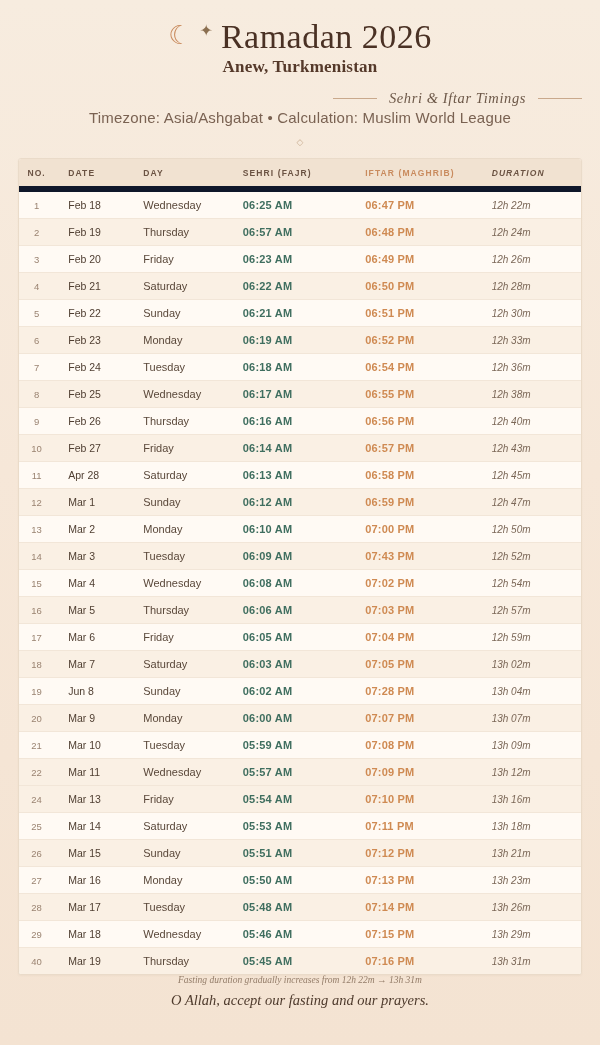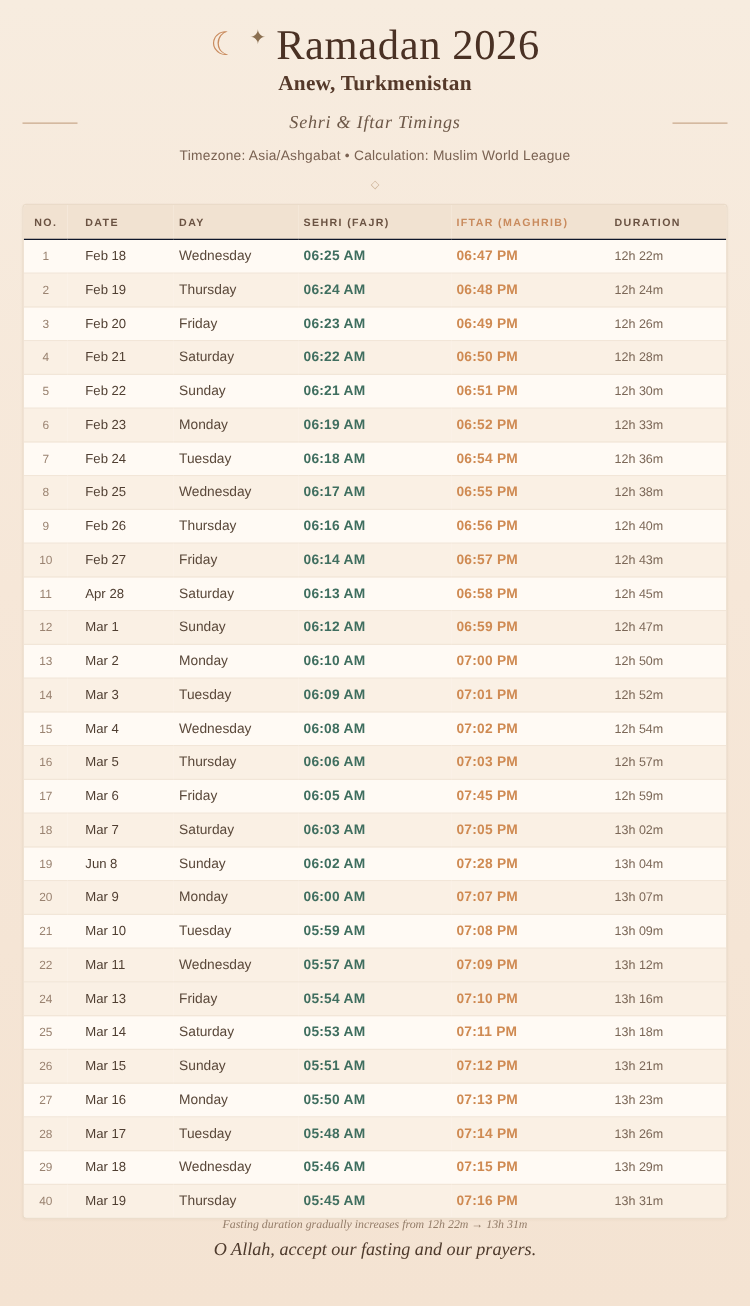--- a/index.html
+++ b/index.html
@@ -45,36 +45,36 @@
     font-family: "Liberation Serif", serif;
     font-size: 17px;
     font-weight: bold;
     color: #55392a;
     margin: 1px 0 0 0;
     letter-spacing: 0.2px;
   }
   .rule-row {
     display: flex;
     align-items: center;
-    justify-content: space-between;
+    justify-content: flex-end;
     gap: 12px;
     margin-top: 13px;
   }
   .rule-line { width: 44px; height: 1px; background: #c9a98c; }
   .sehri-iftar {
     font-family: "Liberation Serif", serif;
     font-style: italic;
     font-size: 14.5px;
     color: #6d5848;
     letter-spacing: 0.6px;
   }
   .meta {
-    font-size: 11px;
+    font-size: 15px;
     color: #7a6252;
-    margin-top: 12px;
+    margin-top: 2px;
     letter-spacing: 0.2px;
   }
   .diamond {
     color: #cbb094;
     font-size: 9px;
     margin-top: 11px;
   }
 
   
   .card {
@@ -87,29 +87,29 @@
   }
   table { width: 100%; border-collapse: collapse; }
   thead th {
     background: #f1e2d1;
     font-size: 8.5px;
     font-weight: bold;
     letter-spacing: 1.1px;
     color: #6b5343;
     text-align: left;
     padding: 9px 4px 8px 4px;
-    border-bottom: 1px solid #0f172a;
+    border-bottom: 6px solid #0f172a;
   }
   thead th.c-iftar { color: #c98b5e; }
   th.c-no, td.c-no { width: 34px; text-align: center; }
   th.c-date, td.c-date { width: 82px; }
   th.c-day, td.c-day { width: 96px; }
   th.c-sehri, td.c-sehri { width: 118px; }
   th.c-iftar, td.c-iftar { width: 122px; }
-  th.c-dur, td.c-dur { width: 90px; }
+  th.c-dur, td.c-dur { width: 90px; font-style: italic; }
   th.c-date { padding-left: 14px; }
   td.c-date { padding-left: 14px; }
 
   tbody td {
     font-size: 10.5px;
     padding: 7px 4px;
     border-bottom: 1px solid #f2e6d8;
     color: #5d4a3c;
     vertical-align: middle;
   }
@@ -179,21 +179,21 @@
             <td class="c-date">Feb 18</td>
             <td class="c-day">Wednesday</td>
             <td class="c-sehri">06:25 AM</td>
             <td class="c-iftar">06:47 PM</td>
             <td class="c-dur">12h 22m</td>
           </tr>
           <tr class="alt">
             <td class="c-no">2</td>
             <td class="c-date">Feb 19</td>
             <td class="c-day">Thursday</td>
-            <td class="c-sehri">06:24 AM</td>
+            <td class="c-sehri">06:57 AM</td>
             <td class="c-iftar">06:48 PM</td>
             <td class="c-dur">12h 24m</td>
           </tr>
           <tr>
             <td class="c-no">3</td>
             <td class="c-date">Feb 20</td>
             <td class="c-day">Friday</td>
             <td class="c-sehri">06:23 AM</td>
             <td class="c-iftar">06:49 PM</td>
             <td class="c-dur">12h 26m</td>
@@ -276,21 +276,21 @@
             <td class="c-day">Monday</td>
             <td class="c-sehri">06:10 AM</td>
             <td class="c-iftar">07:00 PM</td>
             <td class="c-dur">12h 50m</td>
           </tr>
           <tr class="alt">
             <td class="c-no">14</td>
             <td class="c-date">Mar 3</td>
             <td class="c-day">Tuesday</td>
             <td class="c-sehri">06:09 AM</td>
-            <td class="c-iftar">07:01 PM</td>
+            <td class="c-iftar">07:43 PM</td>
             <td class="c-dur">12h 52m</td>
           </tr>
           <tr>
             <td class="c-no">15</td>
             <td class="c-date">Mar 4</td>
             <td class="c-day">Wednesday</td>
             <td class="c-sehri">06:08 AM</td>
             <td class="c-iftar">07:02 PM</td>
             <td class="c-dur">12h 54m</td>
           </tr>
@@ -300,21 +300,21 @@
             <td class="c-day">Thursday</td>
             <td class="c-sehri">06:06 AM</td>
             <td class="c-iftar">07:03 PM</td>
             <td class="c-dur">12h 57m</td>
           </tr>
           <tr>
             <td class="c-no">17</td>
             <td class="c-date">Mar 6</td>
             <td class="c-day">Friday</td>
             <td class="c-sehri">06:05 AM</td>
-            <td class="c-iftar">07:45 PM</td>
+            <td class="c-iftar">07:04 PM</td>
             <td class="c-dur">12h 59m</td>
           </tr>
           <tr class="alt">
             <td class="c-no">18</td>
             <td class="c-date">Mar 7</td>
             <td class="c-day">Saturday</td>
             <td class="c-sehri">06:03 AM</td>
             <td class="c-iftar">07:05 PM</td>
             <td class="c-dur">13h 02m</td>
           </tr>

